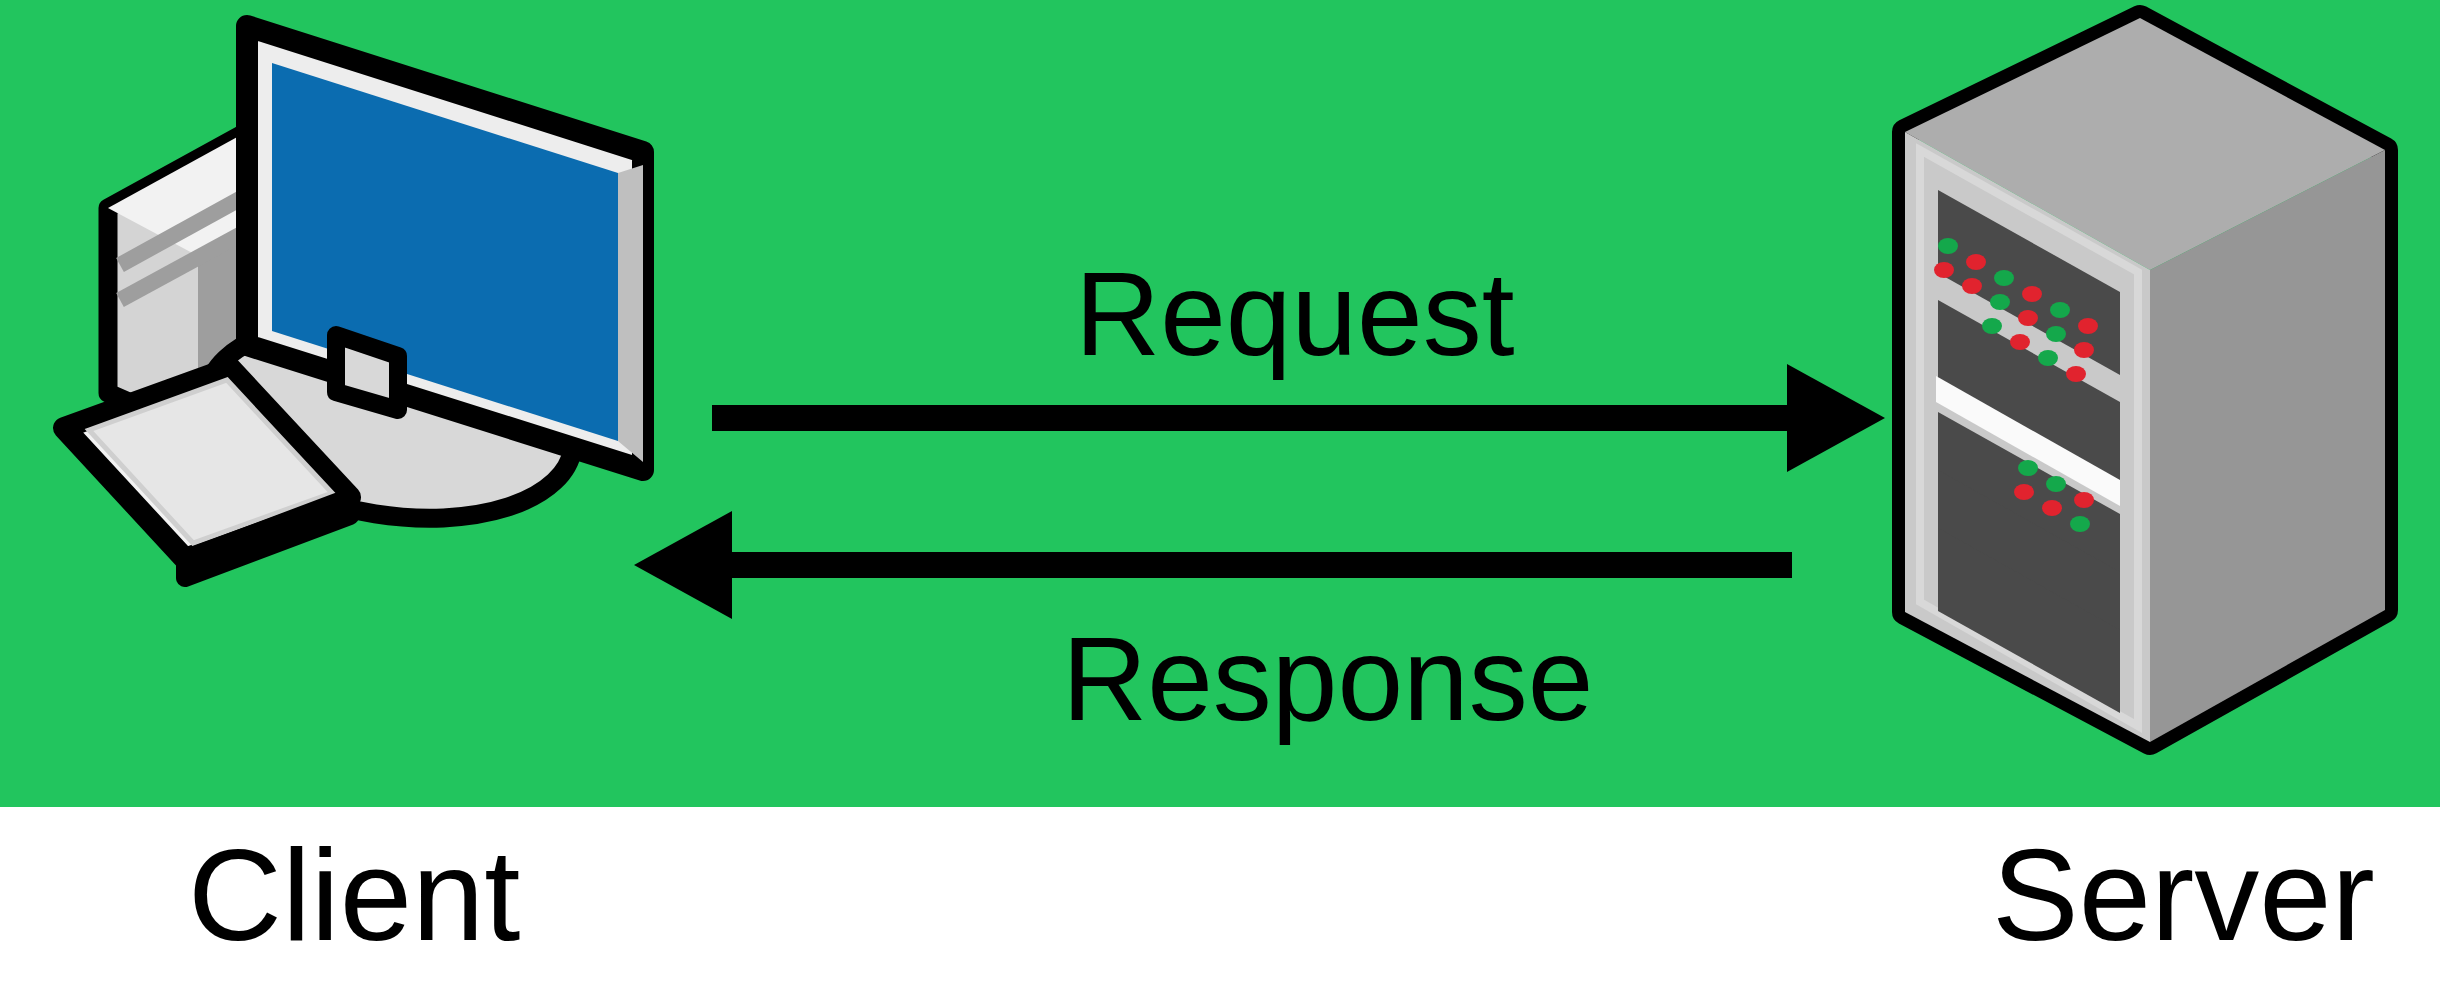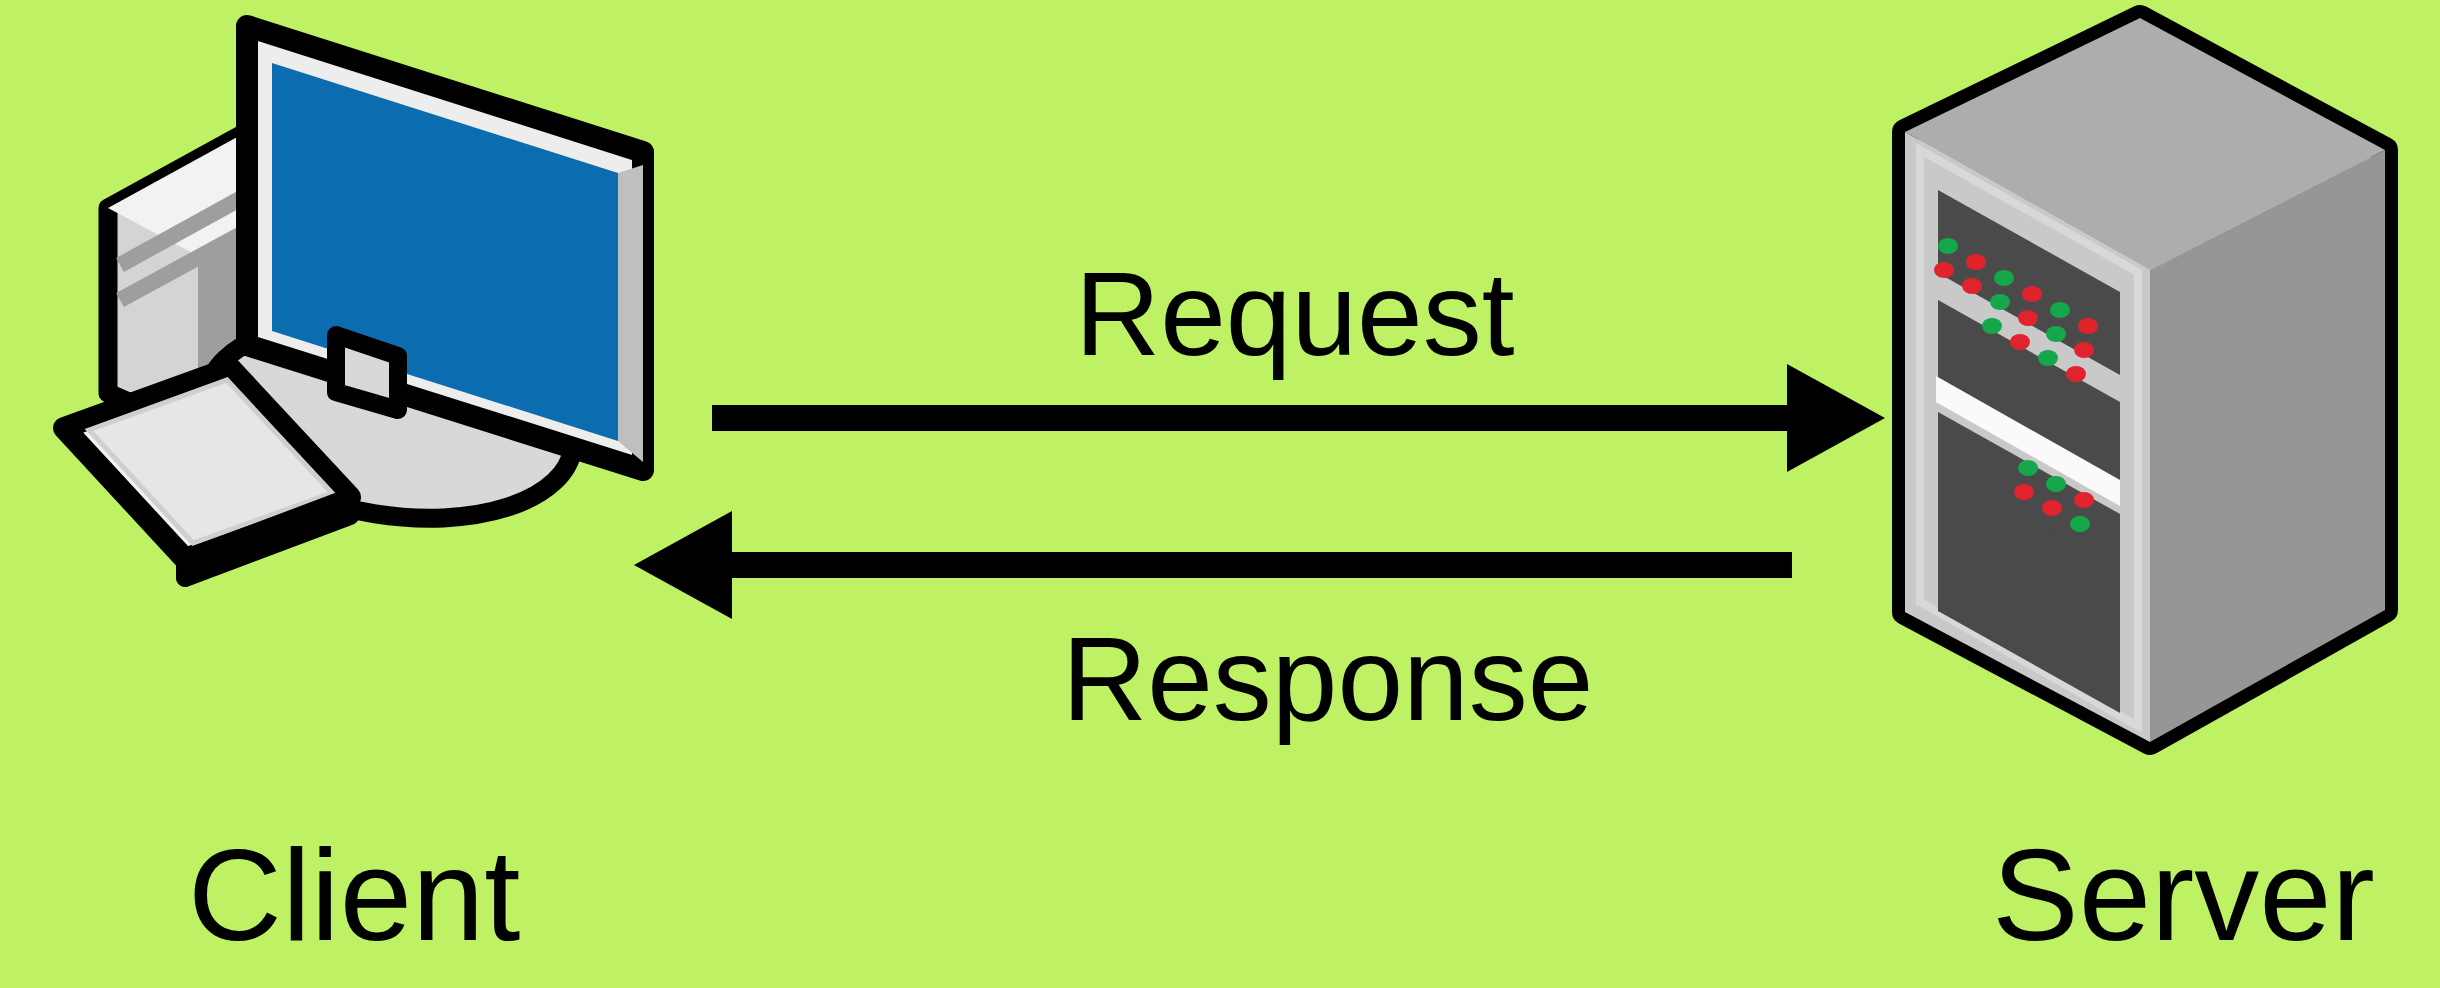--- a/index.html
+++ b/index.html
@@ -9,22 +9,22 @@
   }
   body {
     width: 2440px;
     height: 988px;
     overflow: hidden;
     font-family: "Liberation Sans", sans-serif;
   }
   #diagram-root {
     position: relative;
     width: 2440px;
-    height: 988px;
-    background: #bef264;
+    height: 807px;
+    background: #22c55e;
   }
   #diagram-svg {
     position: absolute;
     left: 0;
     top: 0;
     width: 2440px;
     height: 988px;
     display: block;
   }
   .flow-label,

